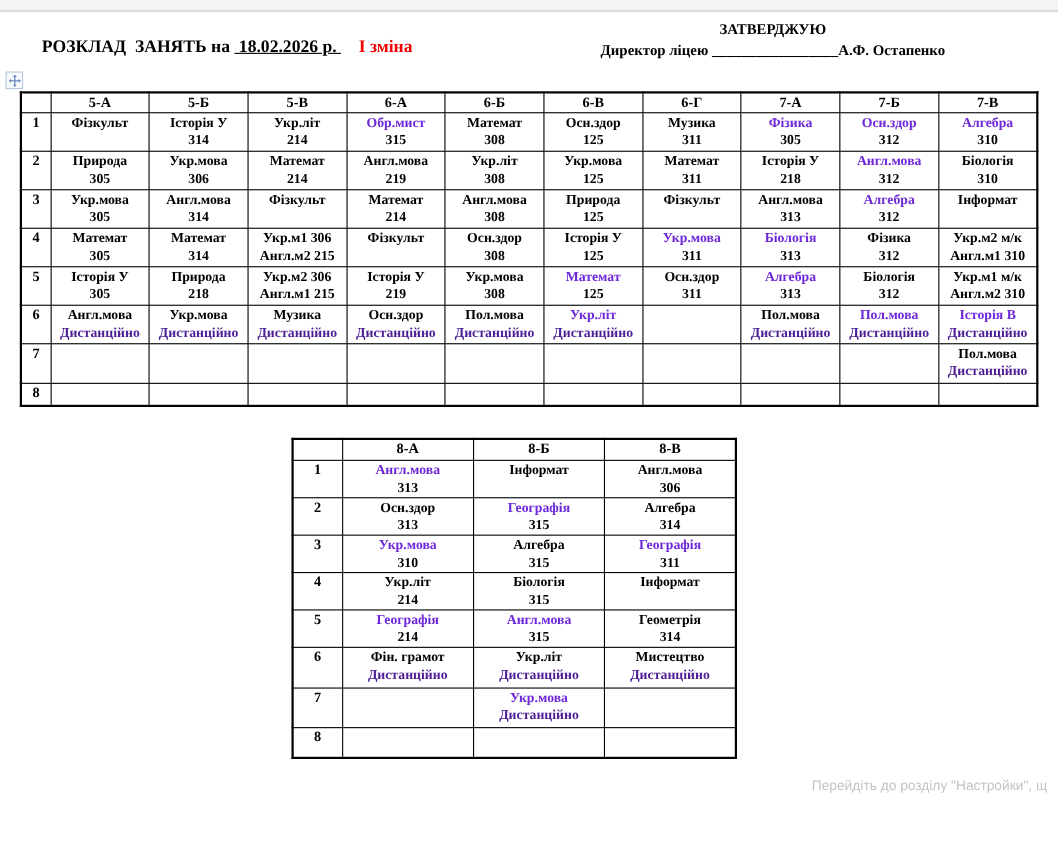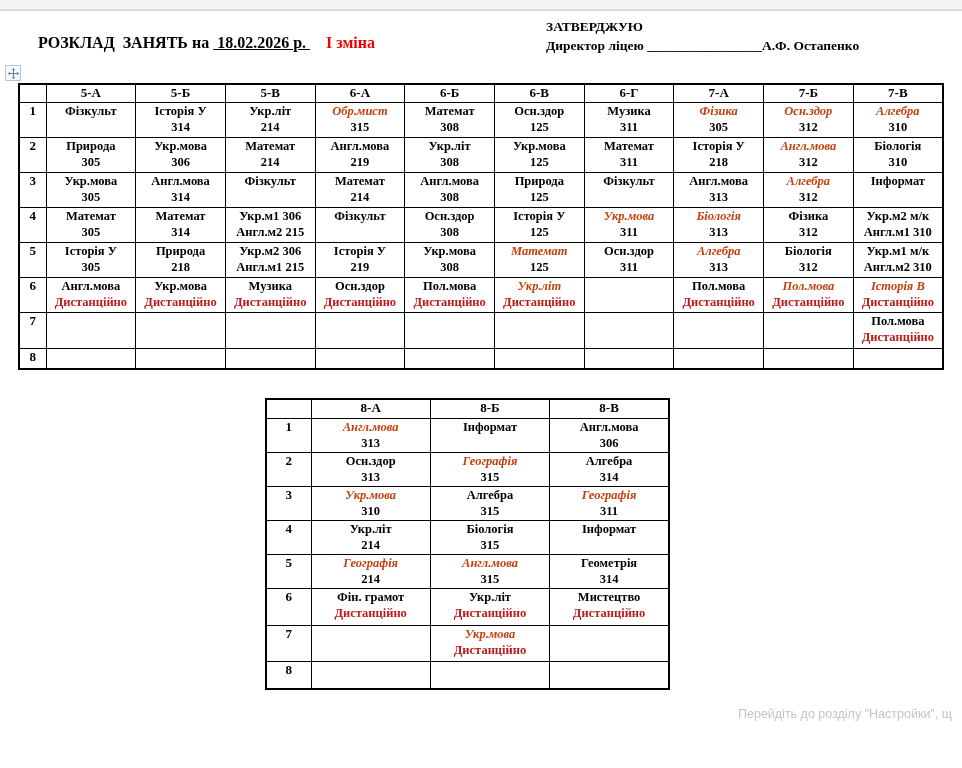--- a/index.html
+++ b/index.html
@@ -6,35 +6,35 @@
   body{
     position:relative;width:962px;height:768px;overflow:hidden;
     background:#ffffff;font-family:"Liberation Serif",serif;color:#000;
   }
   .topbar{position:absolute;left:0;top:0;width:962px;height:9px;background:#f4f4f4;border-bottom:2px solid #dcdcdc;}
 
   
   .doc-title{position:absolute;left:38px;top:34px;font-size:16px;font-weight:bold;white-space:pre;}
   .doc-title .date{text-decoration:underline;}
   .doc-title .shift{color:#f00000;margin-left:16px;}
-  .approve{position:absolute;left:546px;top:17px;font-size:13.5px;font-weight:bold;line-height:19px;}
+  .approve{position:absolute;left:546px;top:17px;font-size:13.5px;font-weight:bold;line-height:19px;text-align:center;}
 
   
   .handle{position:absolute;left:5px;top:65px;width:14px;height:14px;border:1px solid #b7c5d9;
     background:#f7fafd;display:flex;align-items:center;justify-content:center;cursor:move;}
 
   
   table.sched{position:absolute;border-collapse:collapse;table-layout:fixed;border:2px solid #000;padding-left:26px;}
   table.sched th,table.sched td{border:1.5px solid #000;padding:0;vertical-align:top;text-align:center;font-weight:bold;overflow:hidden;}
   table.sched th{font-size:13px;line-height:16px;}
   table.sched td{font-size:12.5px;}
   .ln{line-height:15.5px;padding-top:1px;white-space:nowrap;}
   .c-b{color:#000;}
-  .c-ri{color:#c2410c;font-style:italic;}
-  .c-r{color:#b91c1c;text-align:center;}
+  .c-ri{color:#6d28d9;}
+  .c-r{color:#4c1d95;text-align:center;}
 
   #table1{left:18px;top:83px;width:926px;}
   #table1 tr.hdr{height:18px;}
   #table1 tbody tr{height:35px;}
   #table1 tbody tr:nth-child(7){height:36px;}
   #table1 tbody tr:nth-child(8){height:21px;}
 
   #table2{left:265px;top:398px;width:405px;}
   #table2 tr.hdr{height:19px;}
   #table2 tbody tr{height:34px;}

